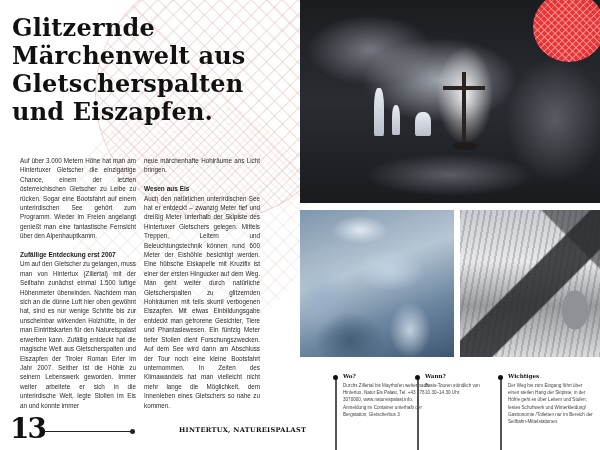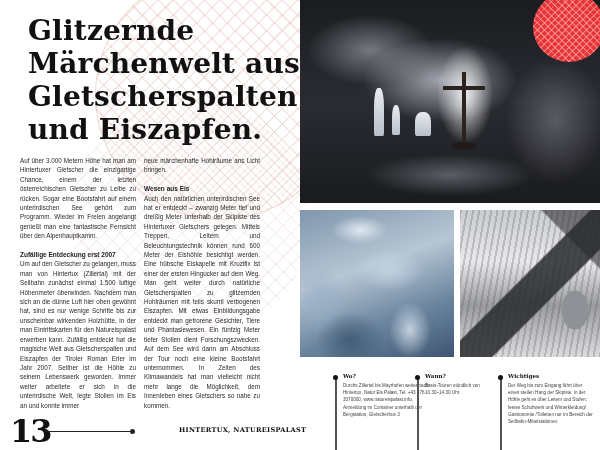--- a/index.html
+++ b/index.html
@@ -18,36 +18,36 @@
   }
   .pattern-circle-low {
     position:absolute; left:70px; top:100px; width:240px; height:240px; border-radius:50%;
     background:
       repeating-linear-gradient(45deg, rgba(225,200,190,0.22) 0 1.5px, transparent 1.5px 11px),
       repeating-linear-gradient(-45deg, rgba(225,200,190,0.22) 0 1.5px, transparent 1.5px 11px);
   }
 
   .headline {
     position:absolute; left:12px; top:14px; width:290px;
-    font-family:"DejaVu Serif", serif; font-weight:bold; font-size:28px; line-height:33px;
-    color:#111; letter-spacing:0.2px;margin-left:16px;
+    font-family:"DejaVu Serif", serif; font-weight:bold; font-size:24px; line-height:28px;
+    color:#111; letter-spacing:0.2px;
   }
 
   .col {
     position:absolute; top:156px; width:116px;
     font-size:6.3px; line-height:9.4px; color:#2a2a2a; text-align:justify; hyphens:auto;
   }
   .col1 { left:20px; }
   .col2 { left:144px; }
   .col p { margin-bottom:9.4px; }
   .col h4 { font-size:6.5px; font-weight:bold; color:#1a1a1a; line-height:9.4px; }
 
   .footer-num {
     position:absolute; left:10px; top:412px;
-    font-family:"DejaVu Serif", serif; font-weight:bold; font-size:32px; color:#111; letter-spacing:-2px;
+    font-family:"DejaVu Serif", serif; font-weight:bold; font-size:28px; color:#111; letter-spacing:-2px;
   }
   .footer-line { position:absolute; left:44px; top:431px; width:87px; height:1px; background:#222; }
   .footer-dot { position:absolute; left:130px; top:429px; width:5px; height:5px; border-radius:50%; background:#222; }
   .footer-title {
     position:absolute; left:143px; top:426px;
     font-family:"DejaVu Serif", serif; font-weight:bold; font-size:6.6px; color:#111; letter-spacing:0.3px;padding-left:36px;
   }
 
   
   .photo { position:absolute; overflow:hidden; }

